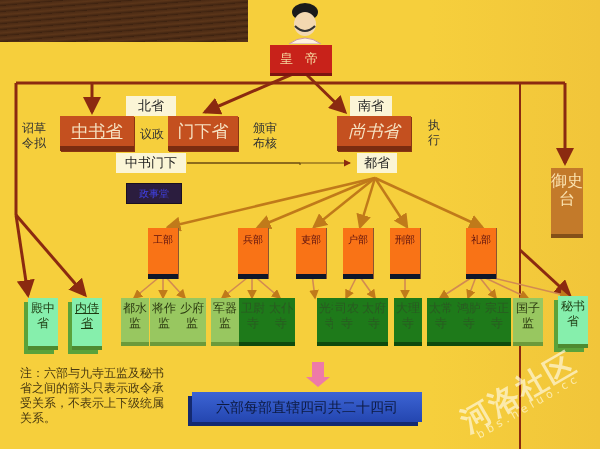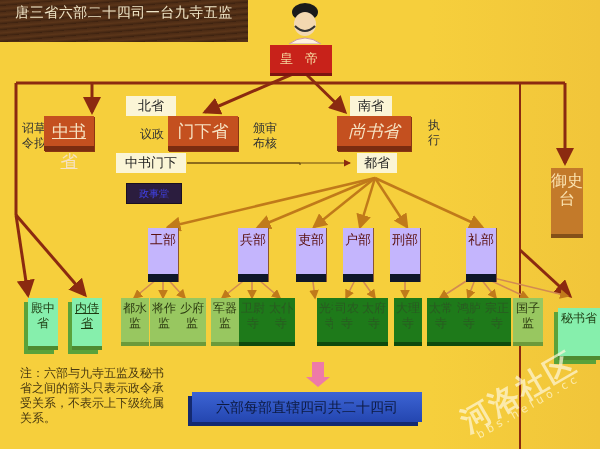--- a/index.html
+++ b/index.html
@@ -18,22 +18,22 @@
        font-size:13px;text-align:center;line-height:28px;letter-spacing:4px;}
   .sheng{position:absolute;height:30px;background:#c4501f;border-bottom:5px solid #7a2c10;
        color:#f6e2c2;font-size:17px;text-align:center;line-height:30px;
        box-shadow:1px 1px 0 #8a3512;}
   .label-box{position:absolute;background:#fbf5d6;color:#222;font-size:13px;
        text-align:center;line-height:20px;}
   .side-text{position:absolute;color:#333;font-size:12px;line-height:15px;}
   .dark-box{position:absolute;left:126px;top:183px;width:54px;height:19px;
        background:#2b1d3e;border:1px solid #1a1020;color:#4040e0;font-size:10px;
        text-align:center;line-height:19px;}
-  .bu{position:absolute;width:30px;height:42px;background:#c4b5fd;
-       border-bottom:8px solid #0f172a;color:#5a1010;font-size:13px;
+  .bu{position:absolute;width:30px;height:42px;background:#f97316;
+       border-bottom:5px solid #0f172a;color:#5a1010;font-size:10px;
        text-align:center;line-height:16px;padding-top:4px;box-sizing:content-box;
        box-shadow:1px 0 0 #8a5530;}
   .yushi{position:absolute;left:551px;top:168px;width:32px;height:62px;
        background:#c37a2a;border-bottom:4px solid #845018;color:#fbe3b0;font-size:16px;
        text-align:center;line-height:18px;padding-top:4px;}
   .green{position:absolute;top:298px;height:48px;width:28px;font-size:12px;
        text-align:center;line-height:15px;padding-top:3px;box-sizing:border-box;}
   .g-light{background:#98c760;color:#2c3a10;border-bottom:4px solid #6d9a3a;}
   .g-dark{background:#1e7a1a;color:#2a5a22;border-bottom:4px solid #0f4a0d;}
   .g-big{background:#86efac;color:#1e3a10;border-bottom:4px solid #4e8a30;
@@ -111,39 +111,38 @@
     <line x1="405" y1="274" x2="405" y2="298" marker-end="url(#ah2)"></line>
     <line x1="477" y1="274" x2="440" y2="298" marker-end="url(#ah2)"></line>
     <line x1="477" y1="274" x2="468" y2="298" marker-end="url(#ah2)"></line>
     <line x1="477" y1="274" x2="496" y2="298" marker-end="url(#ah2)"></line>
     <line x1="477" y1="274" x2="528" y2="298" marker-end="url(#ah2)"></line>
     <line x1="477" y1="274" x2="568" y2="296" marker-end="url(#ah2)"></line>
   </g>
 </svg>
 
 <div class="title">
-  <div>唐三省六部二十四司一台九寺五监</div>
 </div>
 
 <svg class="emperor-head" viewBox="0 0 44 42">
   <ellipse cx="22" cy="10" rx="13" ry="9" fill="#1a1a1a"></ellipse>
   <ellipse cx="22" cy="22" rx="11" ry="12" fill="#f3d8b0"></ellipse>
   <path d="M12 24 Q22 34 32 24" stroke="#333" stroke-width="2" fill="none"></path>
   <path d="M6 42 Q22 30 38 42 z" fill="#fff3e0" stroke="#c9a" stroke-width="1"></path>
 </svg>
 <div class="emperor-box">皇 帝</div>
 
 <div class="label-box" style="left:126px;top:96px;width:50px;">北省</div>
 <div class="label-box" style="left:350px;top:96px;width:42px;">南省</div>
 
 <div class="side-text" style="left:22px;top:121px;">
   <div>诏草</div>
   <div>令拟</div>
 </div>
-<div class="sheng" style="left:44px;top:116px;width:50px;text-decoration:underline;">中书省</div>
+<div class="sheng" style="left:60px;top:116px;width:74px;text-decoration:underline;">中书省</div>
 <div class="side-text" style="left:140px;top:127px;">议政</div>
 <div class="sheng" style="left:168px;top:116px;width:70px;">门下省</div>
 <div class="side-text" style="left:253px;top:121px;">
   <div>颁审</div>
   <div>布核</div>
 </div>
 <div class="sheng" style="left:337px;top:116px;width:74px;font-style:italic;">尚书省</div>
 <div class="side-text" style="left:428px;top:118px;width:14px;">执行</div>
 
 <div class="label-box" style="left:116px;top:153px;width:70px;">中书门下</div>
@@ -168,21 +167,21 @@
 <div class="green g-dark" style="left:239px;">卫尉寺</div>
 <div class="green g-dark" style="left:267px;">太仆寺</div>
 <div class="green g-dark" style="left:317px;">光禄寺</div>
 <div class="green g-dark" style="left:333px;">司农寺</div>
 <div class="green g-dark" style="left:360px;">太府寺</div>
 <div class="green g-dark" style="left:394px;">大理寺</div>
 <div class="green g-dark" style="left:427px;">太常寺</div>
 <div class="green g-dark" style="left:455px;">鸿胪寺</div>
 <div class="green g-dark" style="left:483px;">宗正寺</div>
 <div class="green g-light" style="left:513px;width:30px;">国子监</div>
-<div class="green g-big" style="left:558px;top:296px;width:42px;height:52px;margin-top:12px;">秘书省</div>
+<div class="green g-big" style="left:558px;top:296px;width:30px;height:52px;">秘书省</div>
 
 <div class="note">注：六部与九寺五监及秘书省之间的箭头只表示政令承受关系，不表示上下级统属关系。</div>
 
 <div class="pink-arrow"></div>
 <div class="pink-arrow-head"></div>
 <div class="blue-banner">六部每部直辖四司共二十四司</div>
 
 <div class="watermark">河洛社区</div>
 <div class="watermark-sub">bbs.heluo.cc</div>
 

